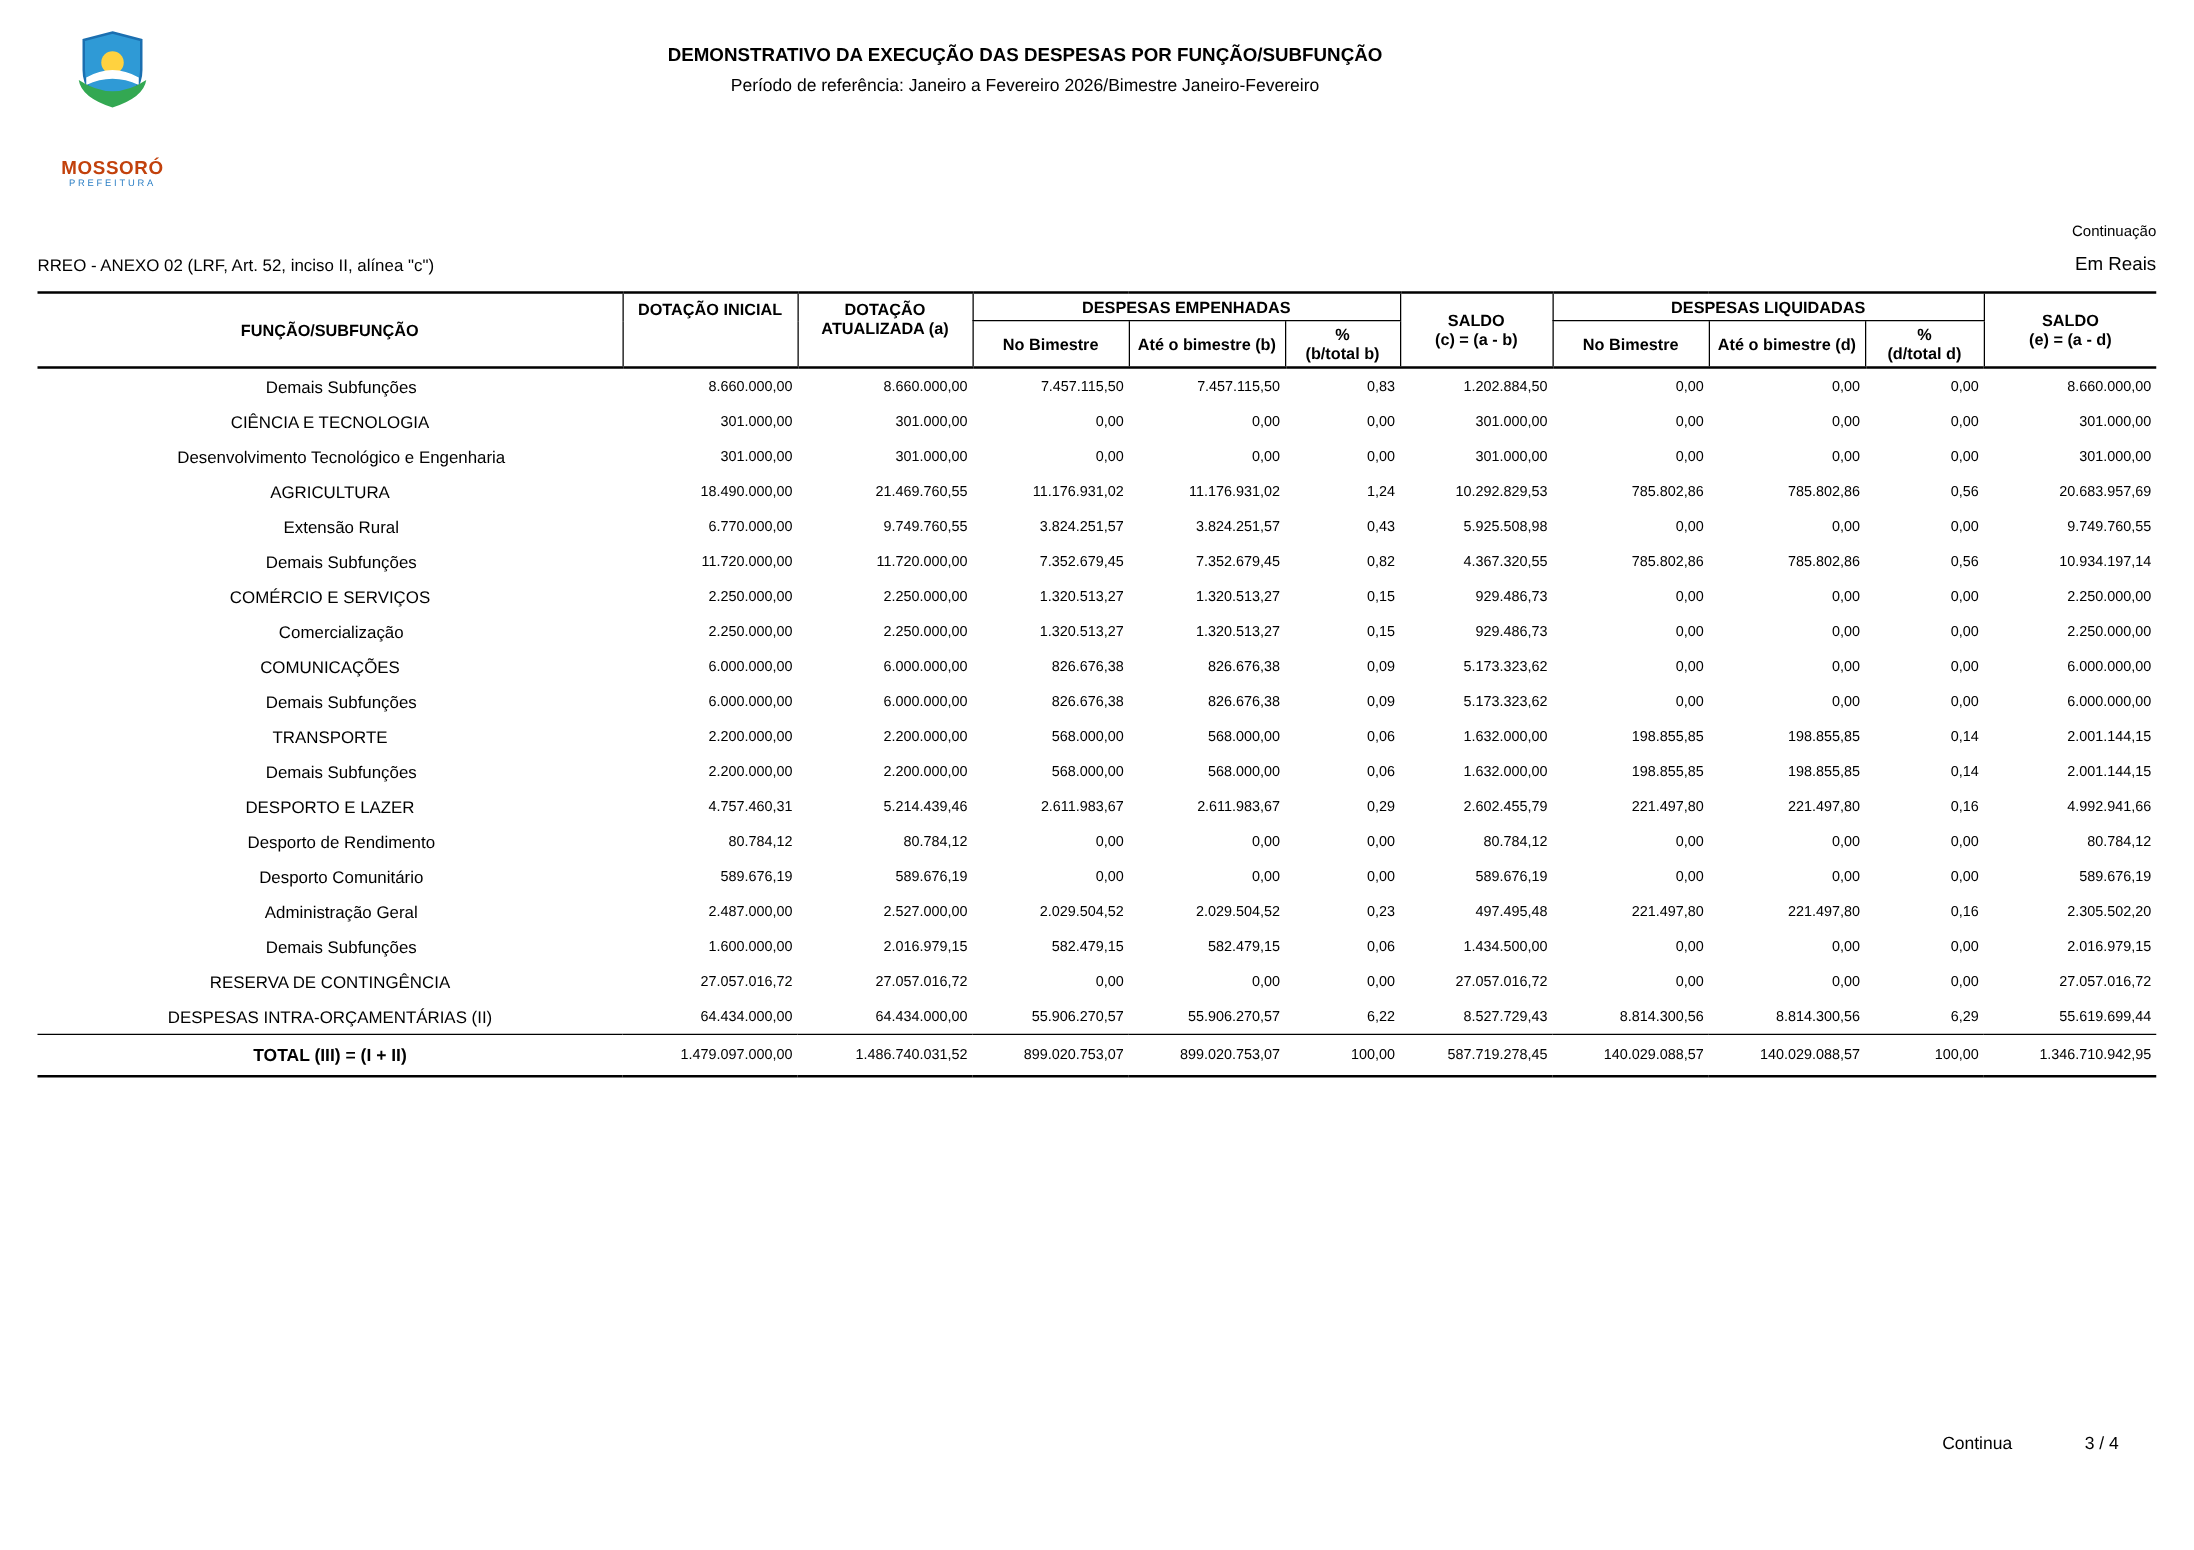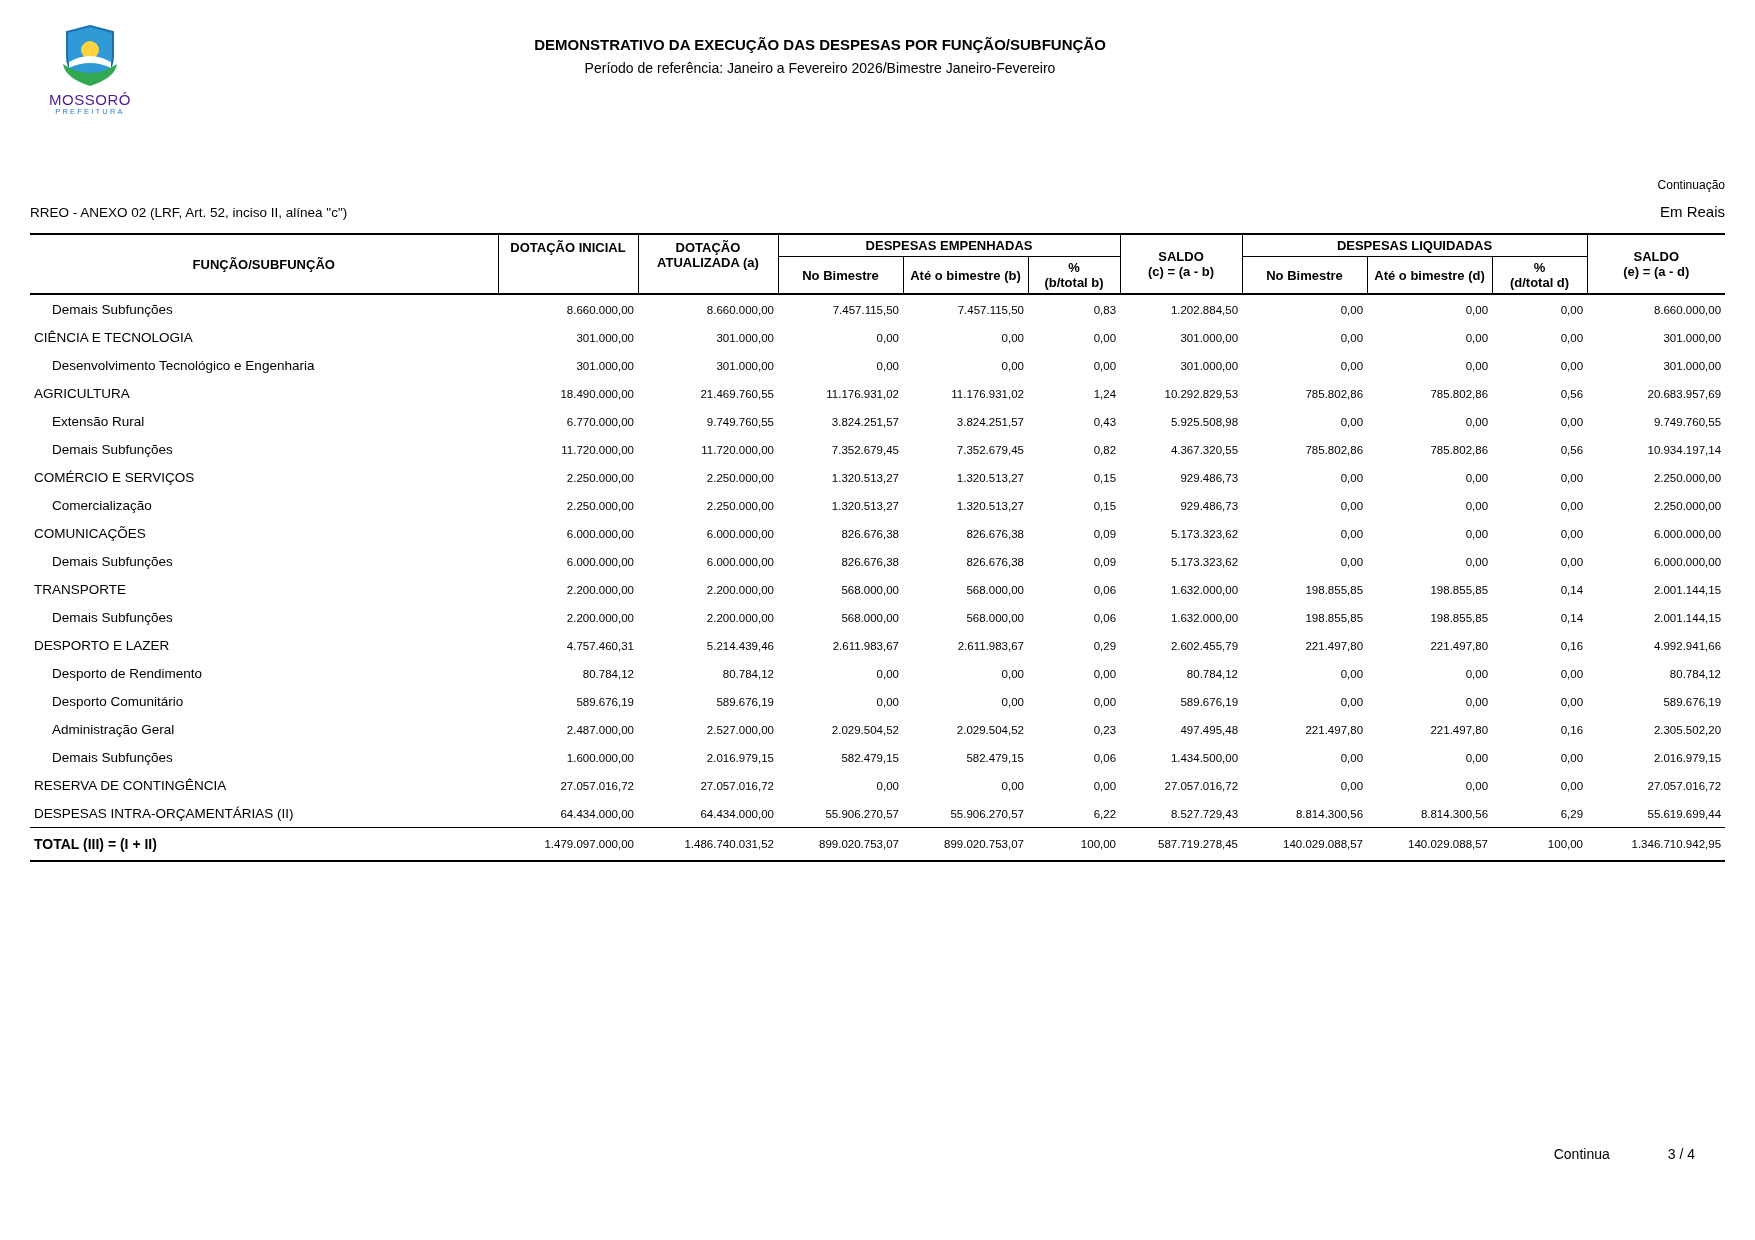--- a/index.html
+++ b/index.html
@@ -3,21 +3,21 @@
 <meta charset="utf-8">
 <style>
   html,body{margin:0;padding:0;}
   body{
     width:1755px;height:1240px;background:#ffffff;position:relative;
     font-family:"Liberation Sans",sans-serif;color:#000;
     -webkit-font-smoothing:antialiased;
   }
   
   .logo-wrap{position:absolute;left:42px;top:24px;width:96px;text-align:center;}
-  .logo-name{font-size:15px;font-weight:normal;color:#4c1d95;letter-spacing:.5px;line-height:1;}
+  .logo-name{font-size:15px;font-weight:bold;color:#c2410c;letter-spacing:.5px;line-height:1;margin-top:34px;}
   .logo-sub{font-size:7.5px;color:#2a7ec4;letter-spacing:2.2px;line-height:1.4;}
   .titles{position:absolute;left:0;top:36px;width:1640px;text-align:center;}
   .t-main{font-size:23px;font-weight:bold;margin:0 0 18px 0;}
   .t-sub1{font-size:15px;margin:0 0 7px 0;}
   .t-sub2{font-size:15px;font-weight:bold;margin:0 0 7px 0;}
   .t-sub3{font-size:15px;font-weight:bold;margin:0 0 8px 0;}
   .t-period{font-size:14px;margin:0;}
   .continuation{position:absolute;right:30px;top:178px;font-size:12px;}
   .anexo-line{position:absolute;left:30px;top:205px;font-size:13.5px;}
   .em-reais{position:absolute;right:30px;top:203px;font-size:15px;font-weight:normal;}
@@ -29,21 +29,21 @@
     font-size:13px;font-weight:bold;vertical-align:middle;text-align:center;
     padding:3px 2px;border-left:1.5px solid #000;background:#fff;
   }
   thead th:first-child{border-left:none;}
   thead tr.sub th:first-child{border-left:1.5px solid #000;}
   thead .group{border-bottom:1.5px solid #000;}
   thead tr:last-child th, thead th[rowspan]{border-bottom:2px solid #000;}
   thead .vtop{vertical-align:top;padding-top:5px;}
   th .f2{font-weight:bold;}
   tbody td{font-size:11.5px;padding:7px 4px 6px 4px;vertical-align:middle;}
-  tbody td.label{font-size:13.5px;padding-left:4px;text-align:left;white-space:nowrap;}
+  tbody td.label{font-size:13.5px;padding-left:4px;text-align:center;white-space:nowrap;}
   tbody td.label.indent{padding-left:22px;}
   tbody td.num{text-align:right;white-space:nowrap;}
   tbody tr.total-row td{border-top:1.5px solid #000;border-bottom:2.5px solid #000;padding-top:8px;padding-bottom:8px;}
   tbody tr.total-row td.label{font-weight:bold;font-size:14px;}
   
   .footer{position:absolute;right:60px;top:1146px;font-size:14px;}
   .footer .pg{margin-left:58px;}
 </style>
 </head>
 <body>

